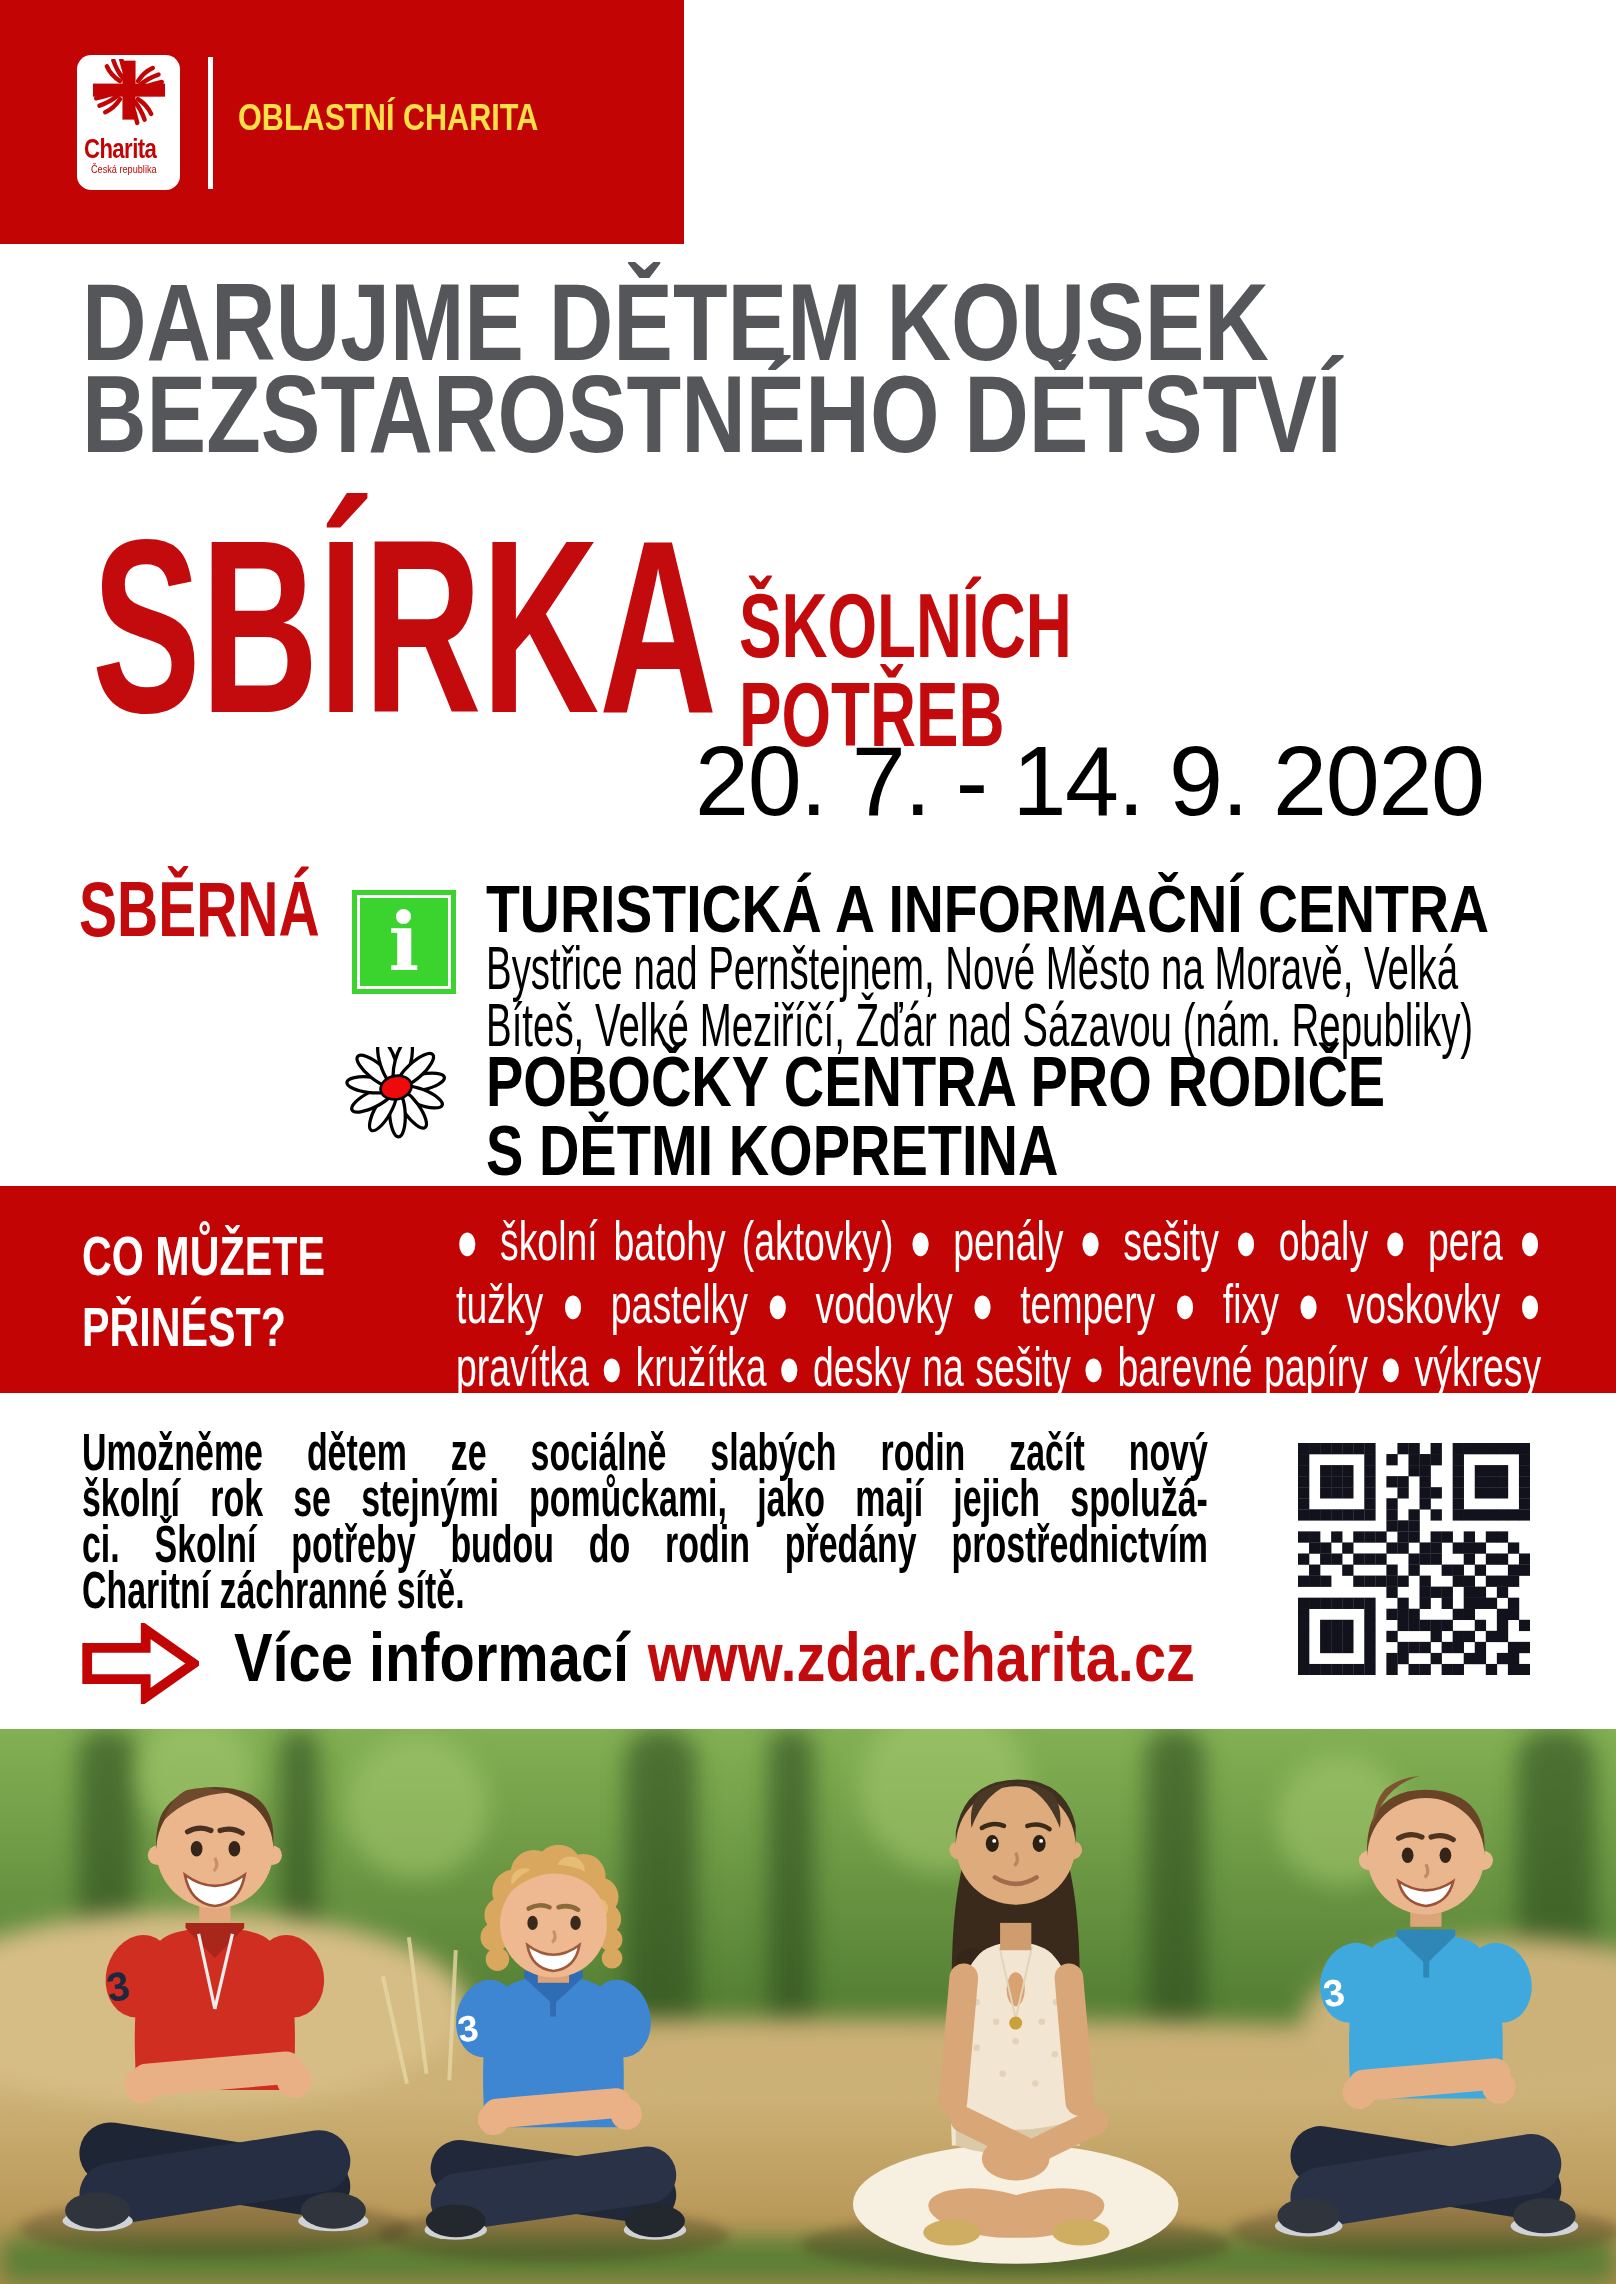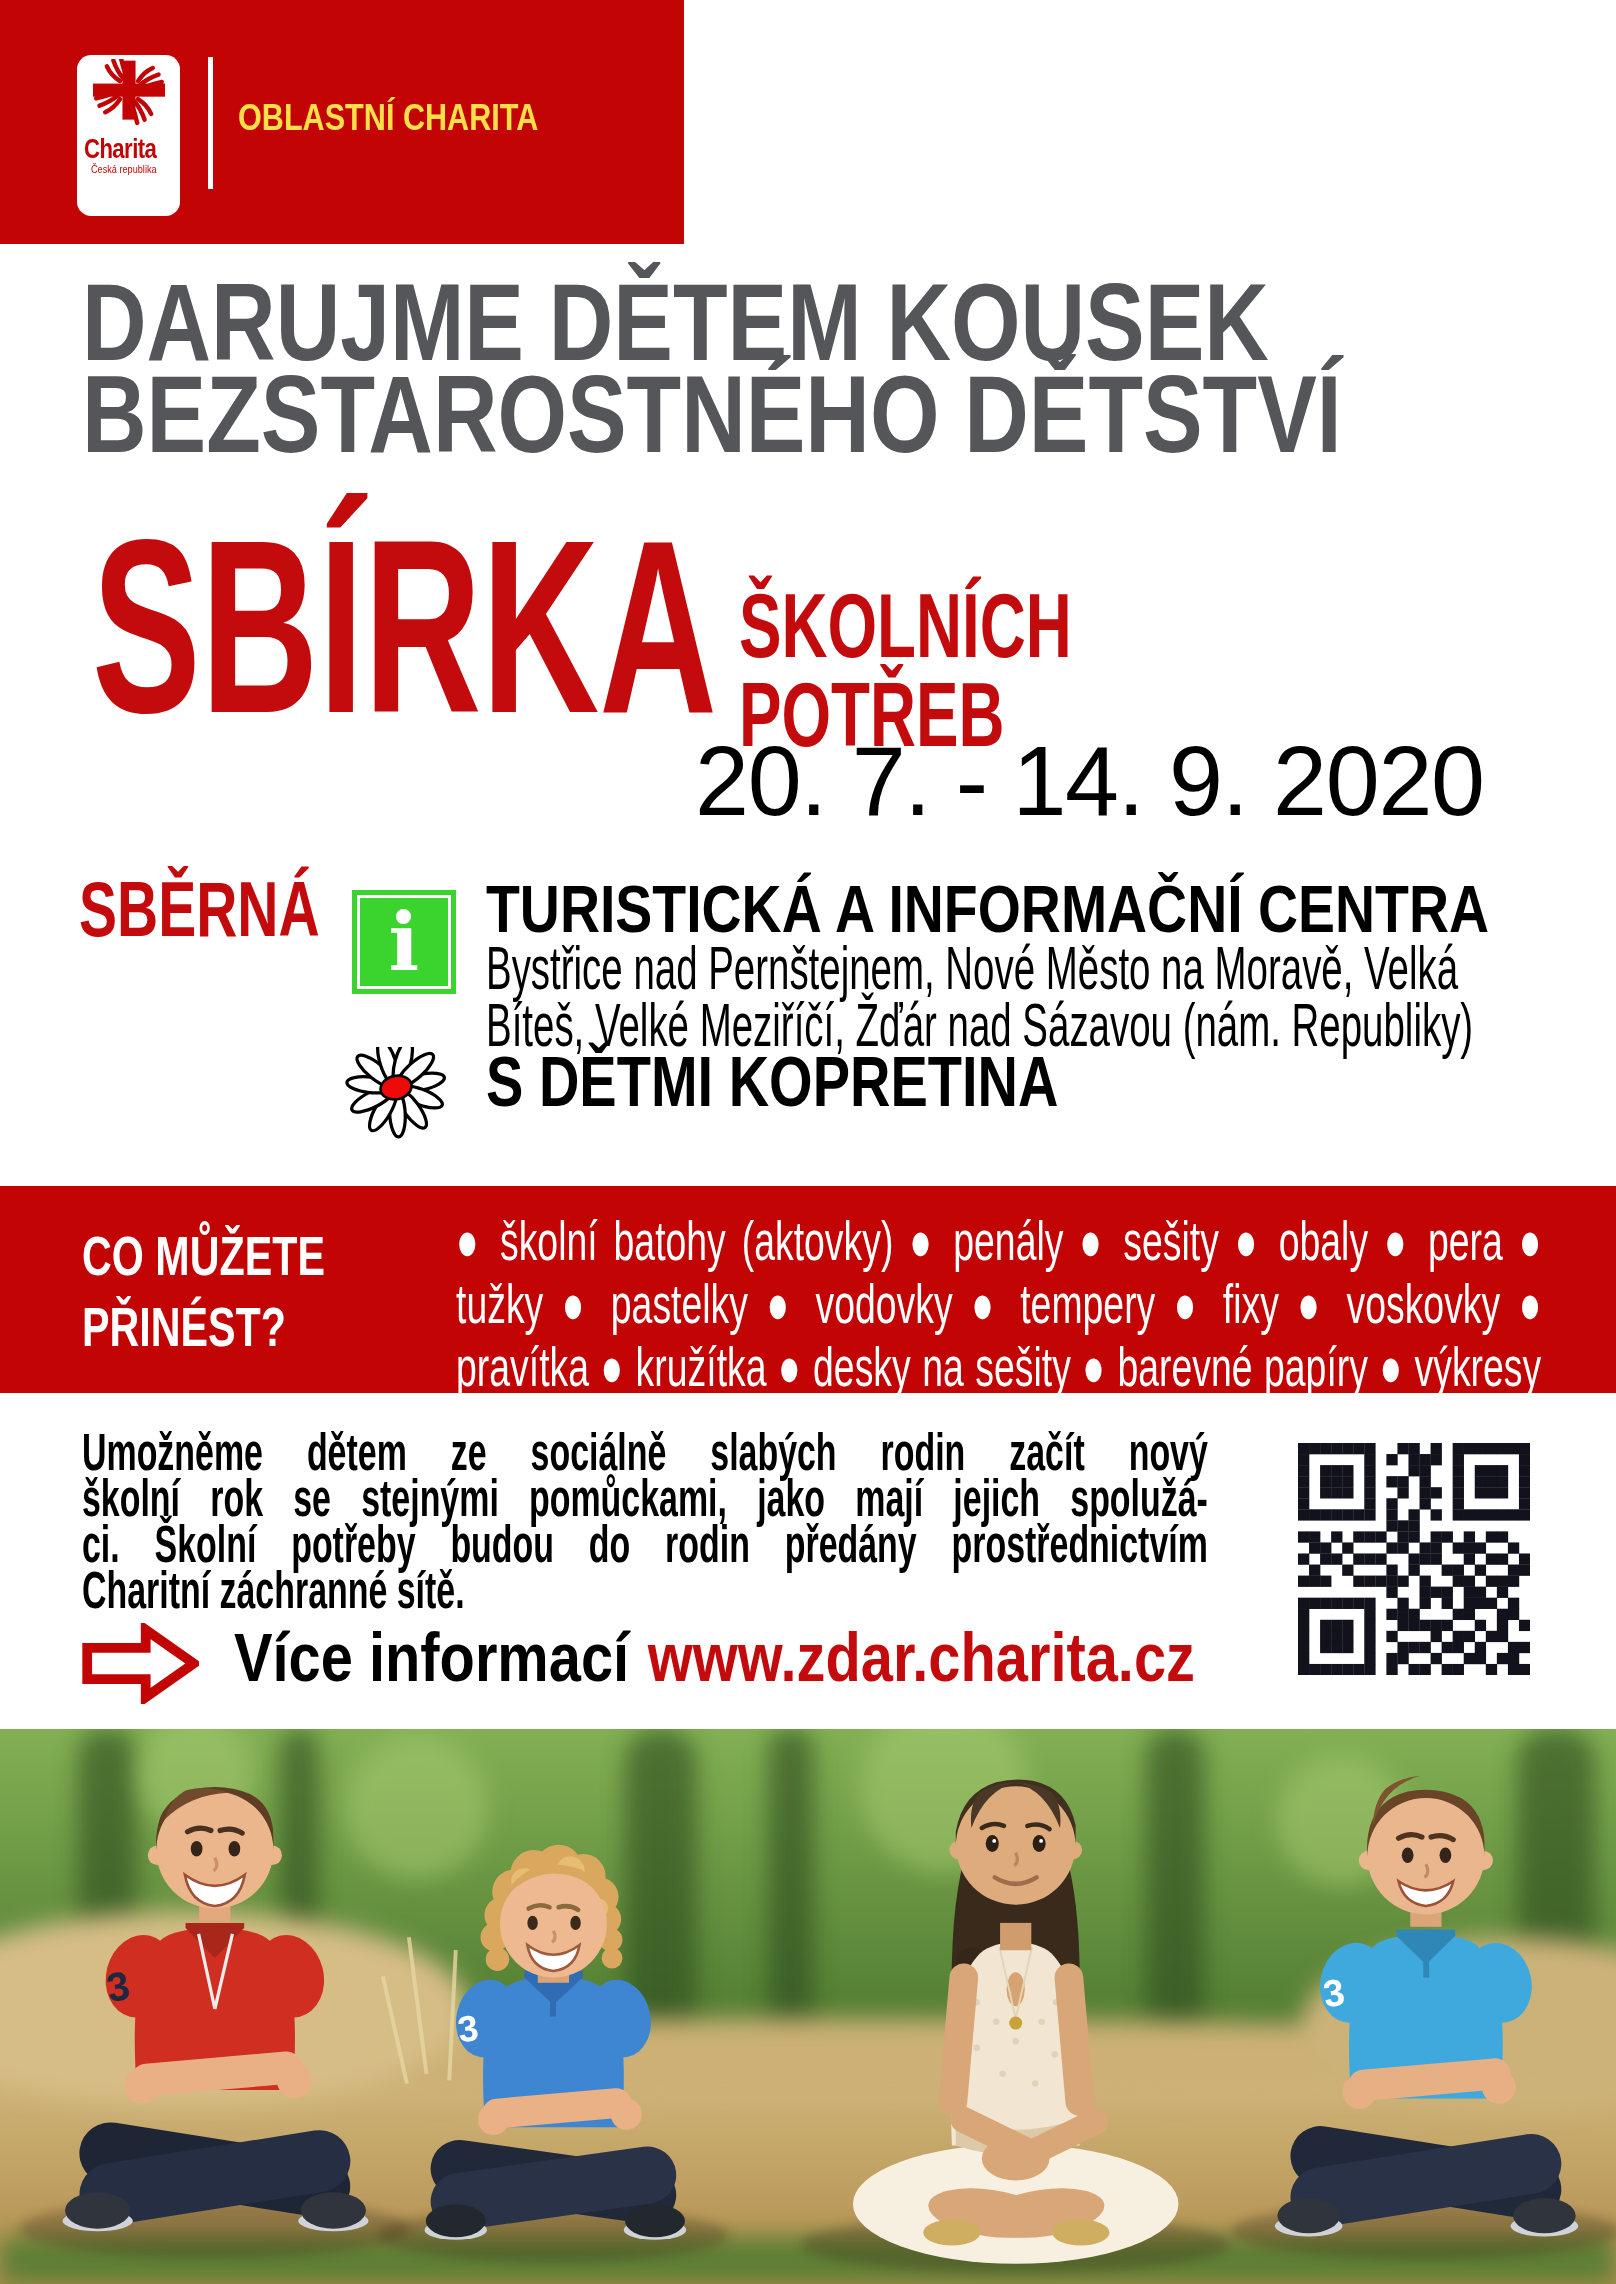--- a/index.html
+++ b/index.html
@@ -3,21 +3,21 @@
 <meta charset="utf-8">
 <style>
   html,body{margin:0;padding:0;background:#e9e9e9}
   .poster{position:relative;width:1616px;height:2284px;background:#fff;overflow:hidden;
           font-family:"Liberation Sans","DejaVu Sans",sans-serif}
   .abs{position:absolute}
   .sq{display:inline-block;white-space:nowrap;transform-origin:0 0}
 
   
   .red-header{left:0;top:0;width:684px;height:244px;background:#C20404}
-  .logo-card{left:77px;top:55px;width:103px;height:161px;background:#fff;border-radius:14.3px;text-align:center}
+  .logo-card{left:77px;top:55px;width:103px;height:135px;background:#fff;border-radius:14.3px;text-align:center}
   .logo-svg{display:block;margin:3.9px auto 0 auto}
   .logo-brand{color:#C20404;font-weight:bold;font-size:27px;line-height:27px;letter-spacing:-0.7px}
   .logo-sub{color:#C20404;font-size:10.4px;line-height:13px}
   .divider{left:208px;top:57px;width:4.6px;height:132px;background:#fff}
   .org-name{left:238px;top:96px;color:#fde047;font-weight:bold;font-size:36px;line-height:44px}
 
   
   .headline{left:82px;top:276px;color:#55565A;font-weight:bold;font-size:109px;line-height:92px}
   .headline .sq{transform:scaleX(0.82)}
 
@@ -144,20 +144,21 @@
         <ellipse transform="rotate(231) translate(40,0)" rx="36" ry="12"></ellipse>
         <ellipse transform="rotate(264) translate(40,0)" rx="36" ry="12"></ellipse>
         <ellipse transform="rotate(297) translate(40,0)" rx="36" ry="12"></ellipse>
         <ellipse transform="rotate(330) translate(40,0)" rx="36" ry="12"></ellipse>
       </g>
       <ellipse rx="24" ry="18" fill="#EE0A0A" stroke="#000" stroke-width="4"></ellipse>
     </g>
   </svg>
 
   <div class="abs pobocky">
+    <div><span class="sq">POBOČKY CENTRA PRO RODIČE</span></div>
     <div><span class="sq">S DĚTMI KOPRETINA</span></div>
   </div>
 
   <div class="abs band"></div>
   <div class="abs comuzete">
     <div><span class="sq">CO MŮŽETE</span></div>
     <div><span class="sq">PŘINÉST?</span></div>
   </div>
   <div class="abs items">
     <div>● školní batohy (aktovky) ● penály ● sešity ● obaly ● pera ●</div>

